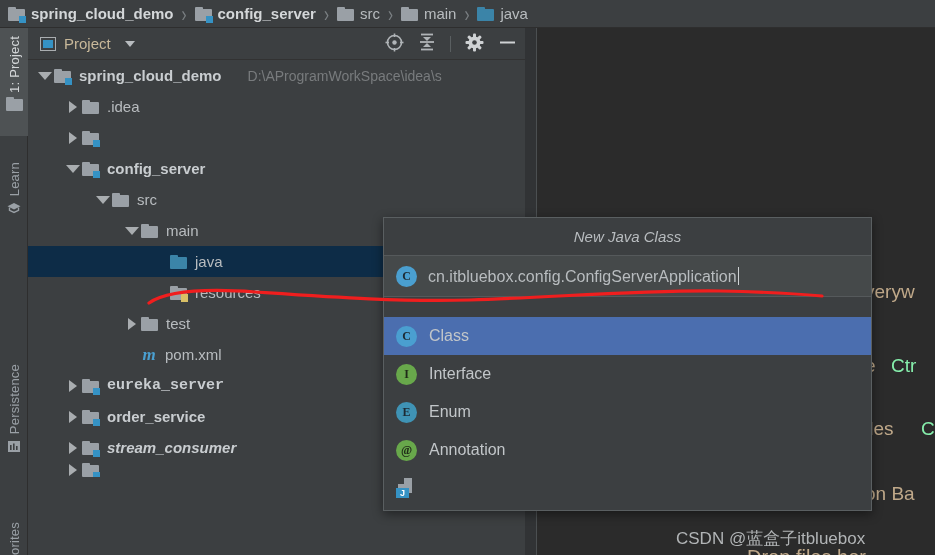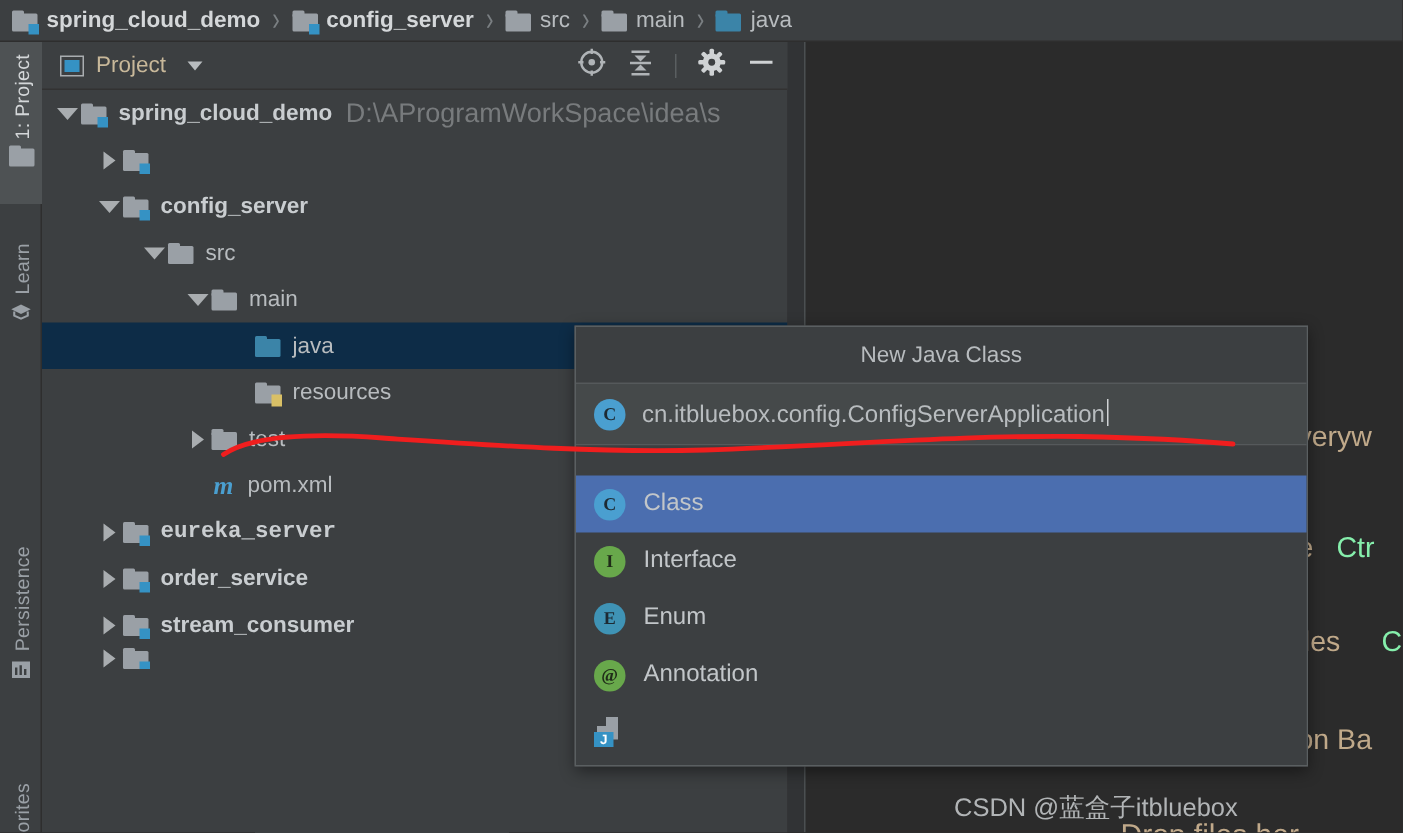--- a/index.html
+++ b/index.html
@@ -123,21 +123,21 @@
   }
   .arrow.open {
     border-left: 7px solid transparent; border-right: 7px solid transparent;
     border-top: 8px solid #a9adb0; border-bottom: 0;
   }
   .arrow-slot { width: 18px; flex: 0 0 18px; display: flex; justify-content: center; }
   .row-label {
     font-size: 15px; color: #b8bcbf; margin-left: 8px;
   }
   .row-label.bold { font-weight: bold; color: #c9cdd0; }
-  .row-path { font-size: 18px; color: #787b7d; margin-left: 9px; }
+  .row-path { font-size: 14px; color: #787b7d; margin-left: 26px; }
 
   .ico-iml {
     position: relative; width: 15px; height: 16px; flex: 0 0 15px;
   }
   .ico-iml .sheet {
     position: absolute; left: 0; top: 0; width: 12px; height: 14px;
     background: #9aa0a6; border-radius: 1px;
   }
   .ico-iml .corner {
     position: absolute; right: 3px; top: 0; width: 5px; height: 5px;
@@ -187,21 +187,21 @@
   .njc-popup {
     position: absolute; left: 383px; top: 217px; width: 489px;
     border: 1px solid #5a5f61;
     background: #3c3f41;
     box-shadow: 0 3px 10px rgba(0,0,0,0.45);
     z-index: 40;
   }
   .njc-title {
     height: 38px; display: flex; align-items: center; justify-content: center;
     color: #b8bcbf; font-size: 15px;
-    background: #3c3f41; border-bottom: 1px solid #55595b;
+    background: #3c3f41; border-bottom: 1px solid #55595b; font-style: italic;
   }
   .njc-input-row {
     height: 41px; display: flex; align-items: center;
     background: #45494a; border-bottom: 1px solid #55595b;
     padding-left: 12px;
   }
   .njc-input-text {
     font-size: 16px; color: #b8bcbf; margin-left: 11px; position: relative;
   }
   .caret-bar {
@@ -310,21 +310,21 @@
     <div class="ed-line ed-tan" style="left:340px; top:253px;">veryw</div>
     <div class="ed-line ed-tan" style="left:340px; top:327px;">e</div>
     <div class="ed-line ed-blue" style="left:366px; top:327px;">Ctr</div>
     <div class="ed-line ed-tan" style="left:340px; top:390px;">iles</div>
     <div class="ed-line ed-blue" style="left:396px; top:390px;">C</div>
     <div class="ed-line ed-tan" style="left:340px; top:455px;">on Ba</div>
 
     <div class="ed-line ed-tan" style="left:222px; top:518px; font-size:20px;">Drop files her</div>
   </div>
 
-  <div class="watermark" style="left:636px; top:527px; z-index:30;">CSDN @蓝盒子itbluebox</div>
+  <div class="watermark" style="left:676px; top:527px; z-index:30;">CSDN @蓝盒子itbluebox</div>
 
   <div class="left-strip">
     <div class="strip-tab active" style="top:0px; height:108px; padding-top:8px;">
       <span class="vtext">1: Project</span>
       <span class="sicon">
         <span class="ico-folder src" style="display:inline-block;"><span class="tab"></span><span class="body"></span></span>
       </span>
     </div>
 
     <div class="strip-tab" style="top:130px; height:82px; padding-top:4px;">
@@ -412,20 +412,30 @@
           </span>
         <span class="ico-folder module">
             <span class="tab"></span>
             <span class="body"></span>
             <span class="badge"></span>
           </span>
         <span class="row-label bold">spring_cloud_demo</span>
         <span class="row-path">D:\AProgramWorkSpace\idea\s</span>
       </div>
 
+      <div class="row" style="padding-left:36px;">
+        <span class="arrow-slot">
+            <span class="arrow"></span>
+          </span>
+        <span class="ico-folder src">
+            <span class="tab"></span>
+            <span class="body"></span>
+          </span>
+        <span class="row-label">.idea</span>
+      </div>
 
       <div class="row" style="padding-left:36px;">
         <span class="arrow-slot">
             <span class="arrow"></span>
           </span>
         <span class="ico-folder module">
             <span class="tab"></span>
             <span class="body"></span>
             <span class="badge"></span>
           </span>
@@ -517,21 +527,21 @@
           </span>
         <span class="ico-folder module">
             <span class="tab"></span>
             <span class="body"></span>
             <span class="badge"></span>
           </span>
         <span class="row-label bold">order_service</span>
       </div>
 
 
-      <div class="row" style="padding-left:36px;">
+      <div class="row" style="padding-left:36px;font-style:italic;">
         <span class="arrow-slot">
             <span class="arrow"></span>
           </span>
         <span class="ico-folder module">
             <span class="tab"></span>
             <span class="body"></span>
             <span class="badge"></span>
           </span>
         <span class="row-label bold">stream_consumer</span>
       </div>

